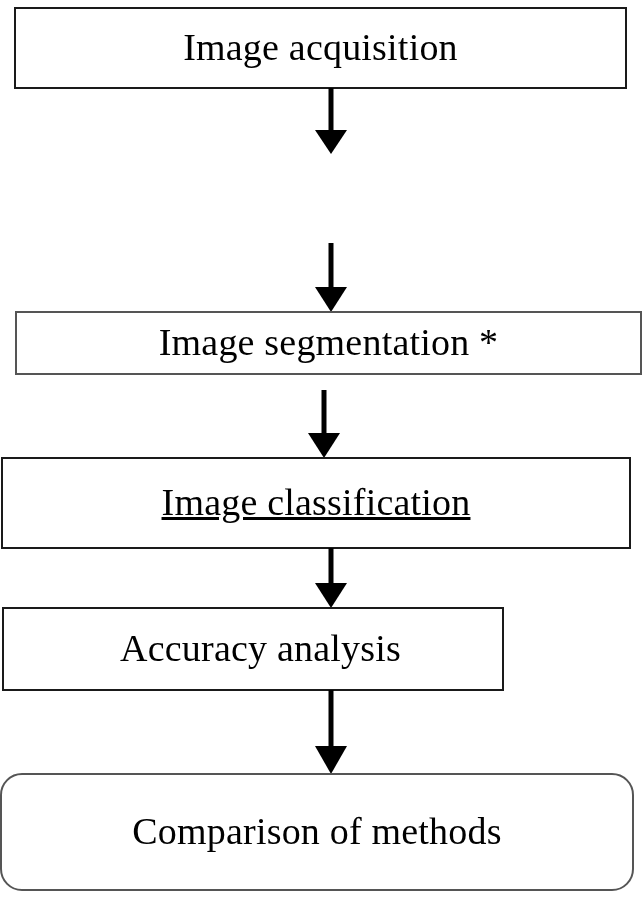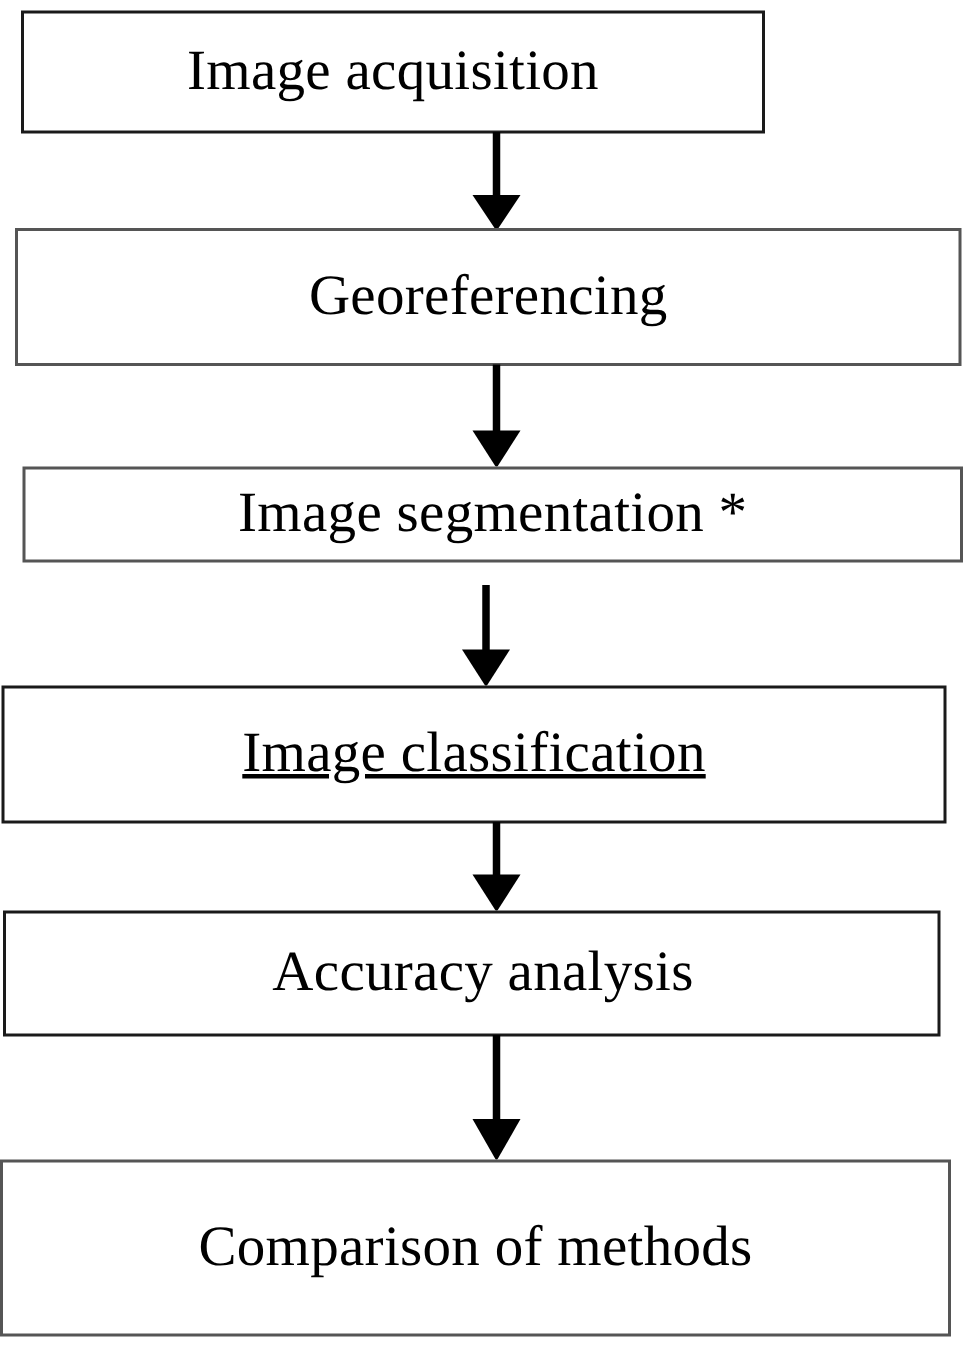--- a/index.html
+++ b/index.html
@@ -49,34 +49,31 @@
     width: 100%;
     height: 100%;
     overflow: visible;
   }
 </style>
 </head>
 <body>
 
 <div id="flowchart">
 
-  <div class="node-box" style="left:14px; top:7px; width:496px; height:82px;">
+  <div class="node-box" style="left:14px; top:7px; width:613px; height:82px;">
     <span class="node-label">Image acquisition</span>
   </div>
 
   <div class="connector" style="left:311px; top:88px; width:40px; height:66px;">
     <svg viewBox="0 0 40 66" preserveAspectRatio="none" aria-hidden="true">
       <line x1="20" y1="0" x2="20" y2="46" stroke="#000000" stroke-width="5"></line>
       <polygon points="4,42 36,42 20,66" fill="#000000"></polygon>
     </svg>
   </div>
 
-  <div class="node-box soft" style="left:10px; top:152px; width:631px; height:92px;">
-    <span class="node-label">Georeferencing</span>
-  </div>
 
   <div class="connector" style="left:311px; top:243px; width:40px; height:69px;">
     <svg viewBox="0 0 40 69" preserveAspectRatio="none" aria-hidden="true">
       <line x1="20" y1="0" x2="20" y2="48" stroke="#000000" stroke-width="5"></line>
       <polygon points="4,44 36,44 20,69" fill="#000000"></polygon>
     </svg>
   </div>
 
   <div class="node-box soft" style="left:15px; top:311px; width:627px; height:64px;">
     <span class="node-label">Image segmentation *</span>
@@ -93,28 +90,28 @@
     <span class="node-label">Image classification</span>
   </div>
 
   <div class="connector" style="left:311px; top:548px; width:40px; height:60px;">
     <svg viewBox="0 0 40 60" preserveAspectRatio="none" aria-hidden="true">
       <line x1="20" y1="0" x2="20" y2="38" stroke="#000000" stroke-width="5"></line>
       <polygon points="4,35 36,35 20,60" fill="#000000"></polygon>
     </svg>
   </div>
 
-  <div class="node-box" style="left:2px; top:607px; width:625px; height:84px;padding-left:15px;">
+  <div class="node-box" style="left:2px; top:607px; width:502px; height:84px;padding-left:15px;">
     <span class="node-label">Accuracy analysis</span>
   </div>
 
   <div class="connector" style="left:311px; top:690px; width:40px; height:84px;">
     <svg viewBox="0 0 40 84" preserveAspectRatio="none" aria-hidden="true">
       <line x1="20" y1="0" x2="20" y2="60" stroke="#000000" stroke-width="5"></line>
       <polygon points="4,56 36,56 20,84" fill="#000000"></polygon>
     </svg>
   </div>
 
-  <div class="node-box soft" style="left:0px; top:773px; width:634px; height:118px;">
+  <div class="node-box soft" style="left:0px; top:773px; width:634px; height:118px;border-radius:22px;">
     <span class="node-label">Comparison of methods</span>
   </div>
 
 </div>
 
 </body></html>

